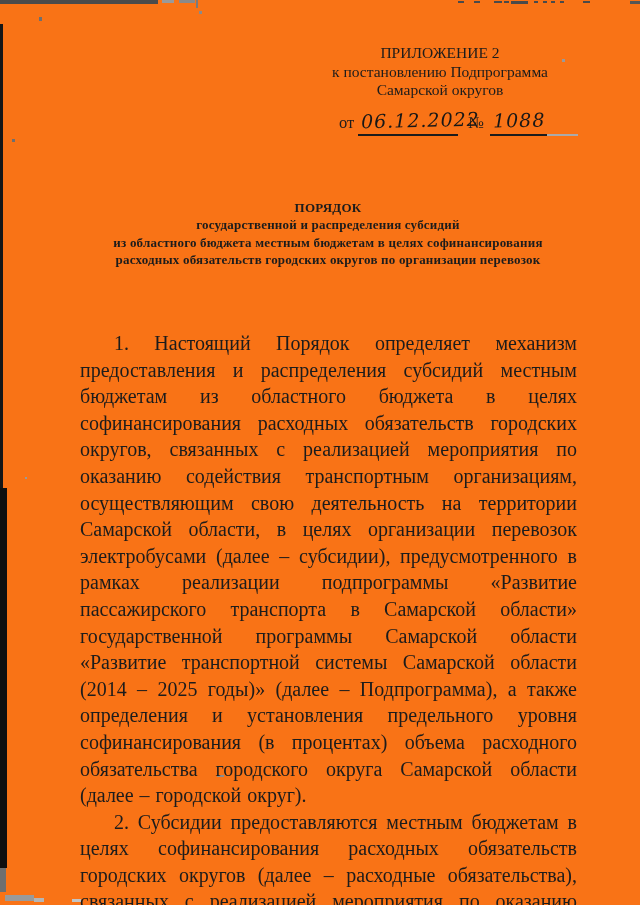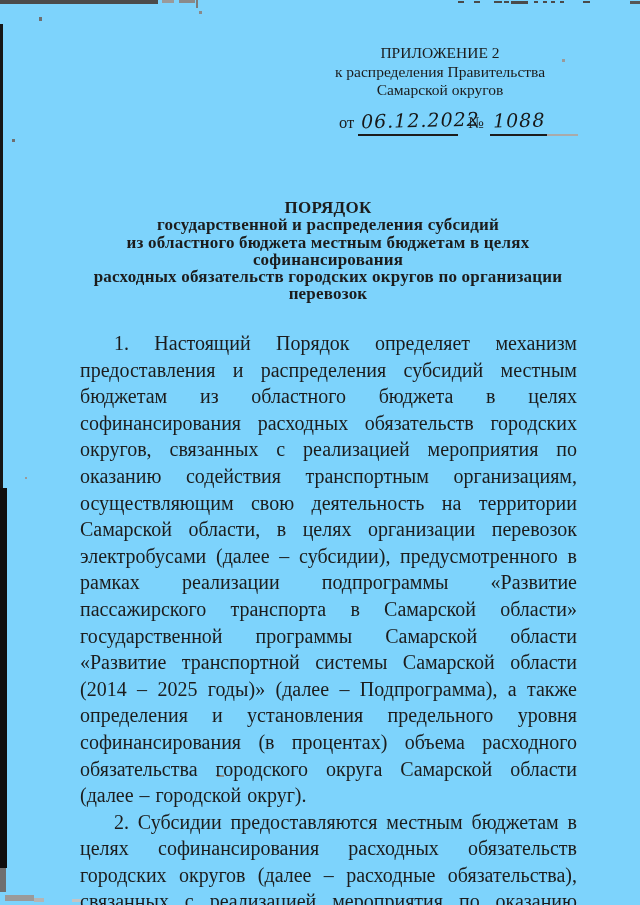--- a/index.html
+++ b/index.html
@@ -1,18 +1,18 @@
 <!DOCTYPE html>
 <html><head>
 <meta charset="utf-8">
 <style>
   html,body { margin:0; padding:0; }
   .page {
     position:relative; width:640px; height:905px;
-    background:#7dd3fc; overflow:hidden;
+    background:#f97316; overflow:hidden;
     font-family:"Liberation Serif", serif;
     color:#1c1c1c;
   }
   
   .art { position:absolute; }
   .bar-thin   { left:0; top:24px;  width:3px;  height:464px; background:#161616; }
   .bar-wide   { left:0; top:488px; width:7px;  height:380px; background:#0f0f0f; }
   .bar-fade   { left:0; top:868px; width:6px;  height:24px;  background:#6f6f6f; }
   .smudge1    { left:5px;  top:895px; width:29px; height:6px; background:#9a9a9a; }
   .smudge2    { left:34px; top:898px; width:10px; height:4px; background:#b5b5b5; }
@@ -65,21 +65,21 @@
     display:inline-block;
     font-family:"DejaVu Serif", serif; font-style:italic;
     font-size:19px; letter-spacing:1px; color:#171717;
     transform:rotate(-1.2deg) translateY(-1px);
     padding-left:3px;
   }
   
   .title-block {
     position:absolute; top:199px; left:78px; width:500px;
     text-align:center; font-weight:bold;
-    font-size:17px; line-height:17.3px;
+    font-size:13px; line-height:17.3px;
     letter-spacing:0.2px;
   }
   
   .body-block {
     position:absolute; top:330px; left:80px; width:497px;
     text-align:justify; font-size:20px; line-height:26.6px;
     word-spacing:1px;
   }
   .body-block p { margin:0; text-indent:34px; }
 </style>
@@ -111,21 +111,21 @@
   <div class="art dash d11"></div>
   <div class="speck s1"></div>
   <div class="speck s2"></div>
   <div class="speck s3"></div>
   <div class="speck s4"></div>
   <div class="speck s5"></div>
   <div class="speck s6"></div>
 
   <div class="header-block">
     <div>ПРИЛОЖЕНИЕ 2</div>
-    <div>к распределения Правительства</div>
+    <div>к постановлению Подпрограмма</div>
     <div>Самарской округов</div>
   </div>
 
   <div class="date-line">
     <span>от</span><span class="uline uline-date"><span class="hand">06.12.2022</span></span><span class="num-prefix">№</span><span class="uline uline-num"><span class="hand">1088</span></span>
   </div>
 
   <div class="title-block">
     <div>ПОРЯДОК</div>
     <div>государственной и распределения субсидий</div>

